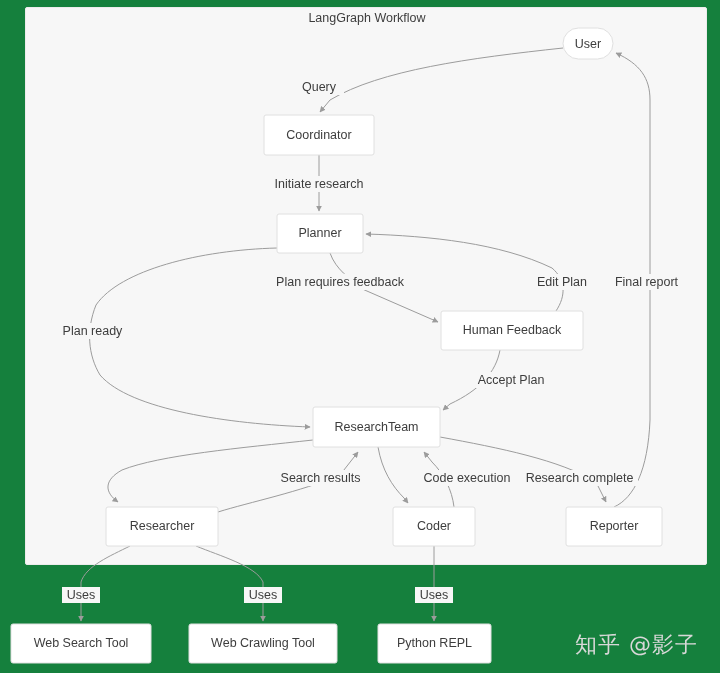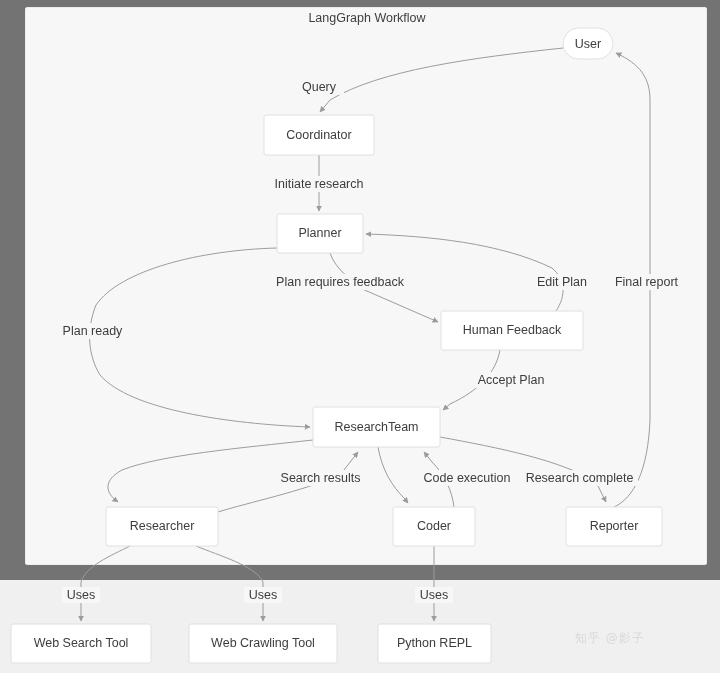--- a/index.html
+++ b/index.html
@@ -7,22 +7,22 @@
     padding: 0;
     background: #f0f0f0;
     width: 720px;
     height: 673px;
     overflow: hidden;
     font-family: "Liberation Sans", sans-serif;
   }
   #root {
     position: relative;
     width: 720px;
-    height: 580px;
-    background: #737373;
+    height: 673px;
+    background: #15803d;
   }
   #panel {
     position: absolute;
     left: 25px;
     top: 7px;
     width: 682px;
     height: 558px;
     background: #f7f7f7;
     border: 1px solid #ececec;
     border-radius: 2px;
@@ -72,21 +72,21 @@
     font-family: "Liberation Sans", sans-serif;
     font-size: 12.5px;
     text-anchor: middle;
     dominant-baseline: middle;
   }
   #watermark {
     position: absolute;
     left: 575px;
     top: 630px;
     font-family: "DejaVu Sans", sans-serif;
-    font-size: 12px;
+    font-size: 22px;
     color: #d8d8d8;
     letter-spacing: 1px;
     user-select: none;
   }
 </style>
 </head>
 <body>
 
 <div id="root">
   <div id="panel"></div>

